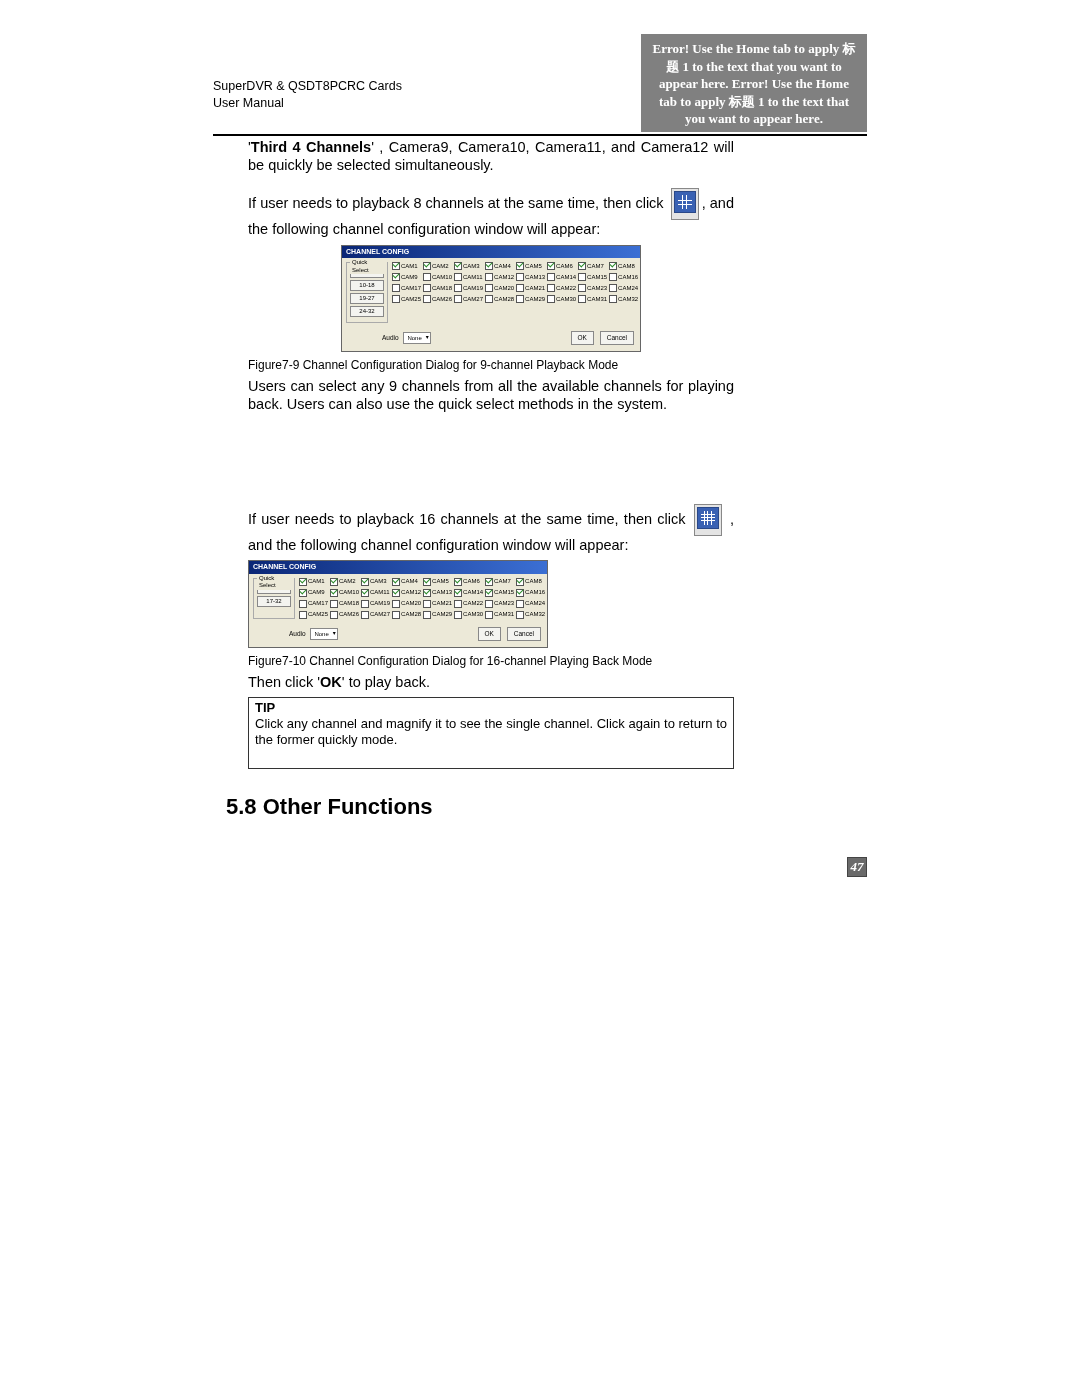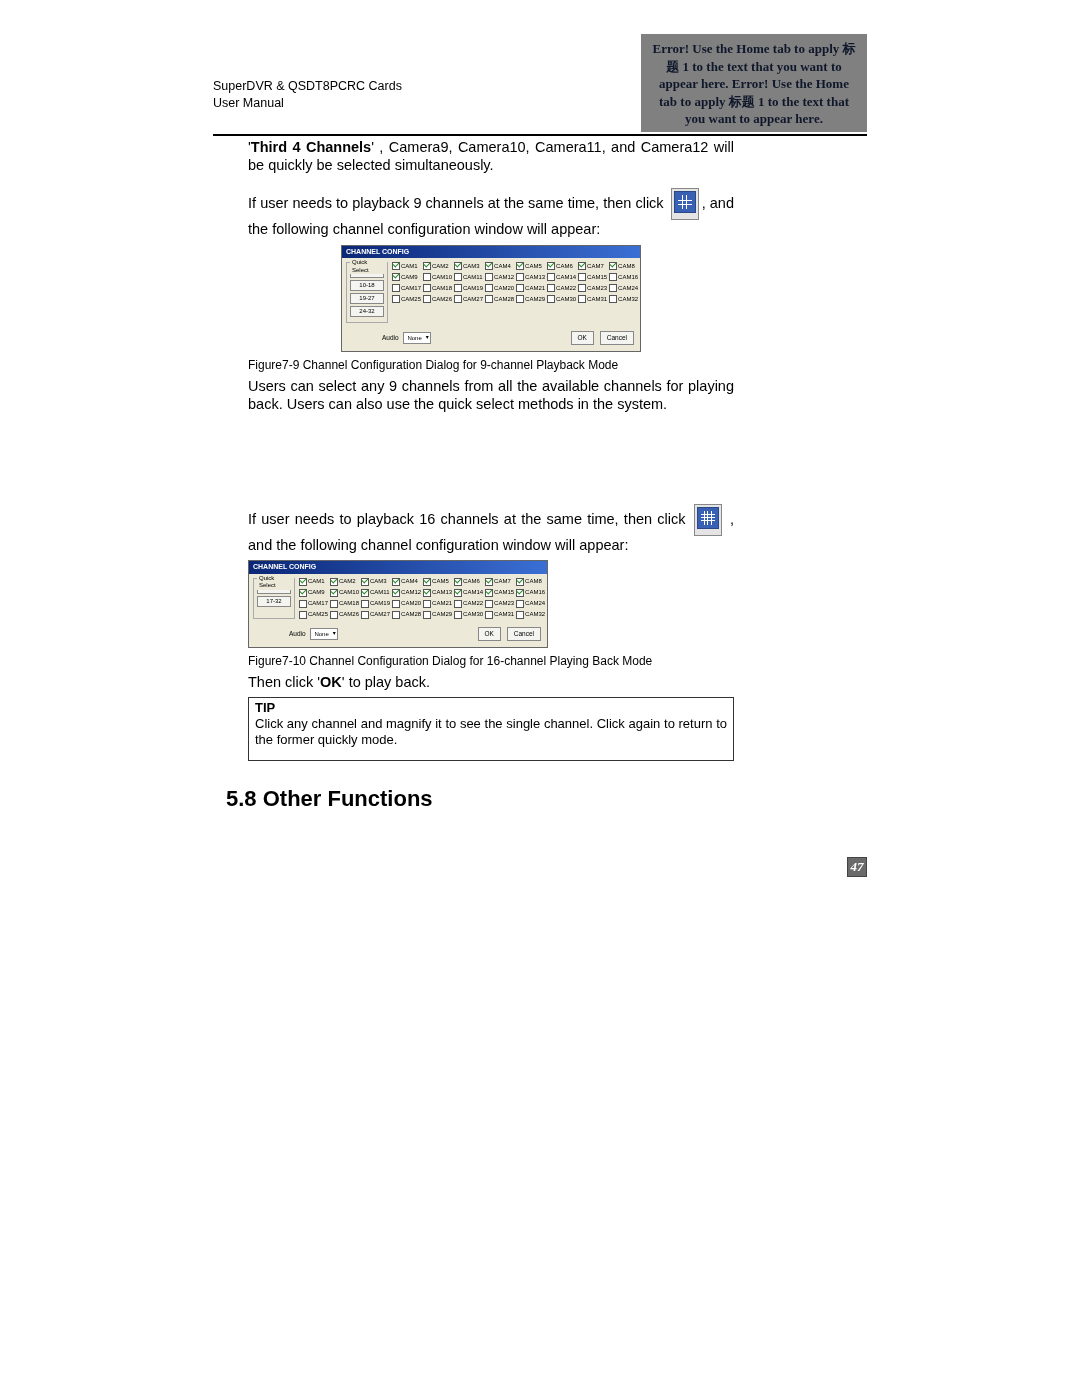--- a/index.html
+++ b/index.html
@@ -28,21 +28,21 @@
     left:213px; right:213px; top:34px;
     border-bottom:2px solid #000;
     display:flex;
     justify-content:space-between;
     align-items:flex-start;
     padding-bottom:2px;
   }
   .hdr-left{ font-size:12.5px; line-height:1.35; padding-top:44px;}
   .hdr-right-box{
     background:#808080;
-    color:#0f172a;
+    color:#ffffff;
     font-family:var(--serif-font);
     font-weight:bold;
     font-size:13px;
     line-height:1.35;
     text-align:center;
     padding:6px 8px 4px 8px;
     width:210px;
   }
   
   .content{
@@ -231,21 +231,21 @@
     border:1px solid #888;
     background:#f4f4f0;
     padding:0 6px;
     font-size:6.5px;height:12px;line-height:12px;
     margin-left:4px;display:inline-block;
   }
   
   .tip{
     border:1px solid var(--tip-border);
     font-size:13px;
-    padding:2px 6px 12px 6px;
+    padding:2px 6px 20px 6px;
     text-align:justify;
   }
   .tip .tip-h{font-weight:bold;}
   
   .pagenum{
     position:absolute;
     right:213px;
     top:857px;
     width:18px;height:18px;
     background:#6a6a6a;
@@ -272,21 +272,21 @@
     <div class="hdr-right-box">Error! Use the Home tab to apply 标题 1 to the text that you want to appear here. Error! Use the Home tab to apply 标题 1 to the text that you want to appear here.</div>
   </div>
 
   <div class="content">
 
     <p class="para-justify">
       <span>'</span><b>Third 4 Channels</b><span>' , Camera9, Camera10, Camera11, and Camera12 will be quickly be selected simultaneously.</span>
     </p>
 
     <p class="para-justify" style="margin-top:14px;">
-      <span>If user needs to playback 9 channels at the same time, then click</span>
+      <span>If user needs to playback 8 channels at the same time, then click</span>
       <span class="inline-icon"><span class="grid9-icon"></span></span><span>, and the following channel configuration window will appear:</span>
     </p>
 
     <div class="dialog">
       <div class="dlg-title">CHANNEL CONFIG</div>
       <div class="dlg-body">
         <div class="qs-group">
           <span class="legend">Quick Select</span>
           <div id="qs9">
               <span class="qs-btn">1-9</span>

